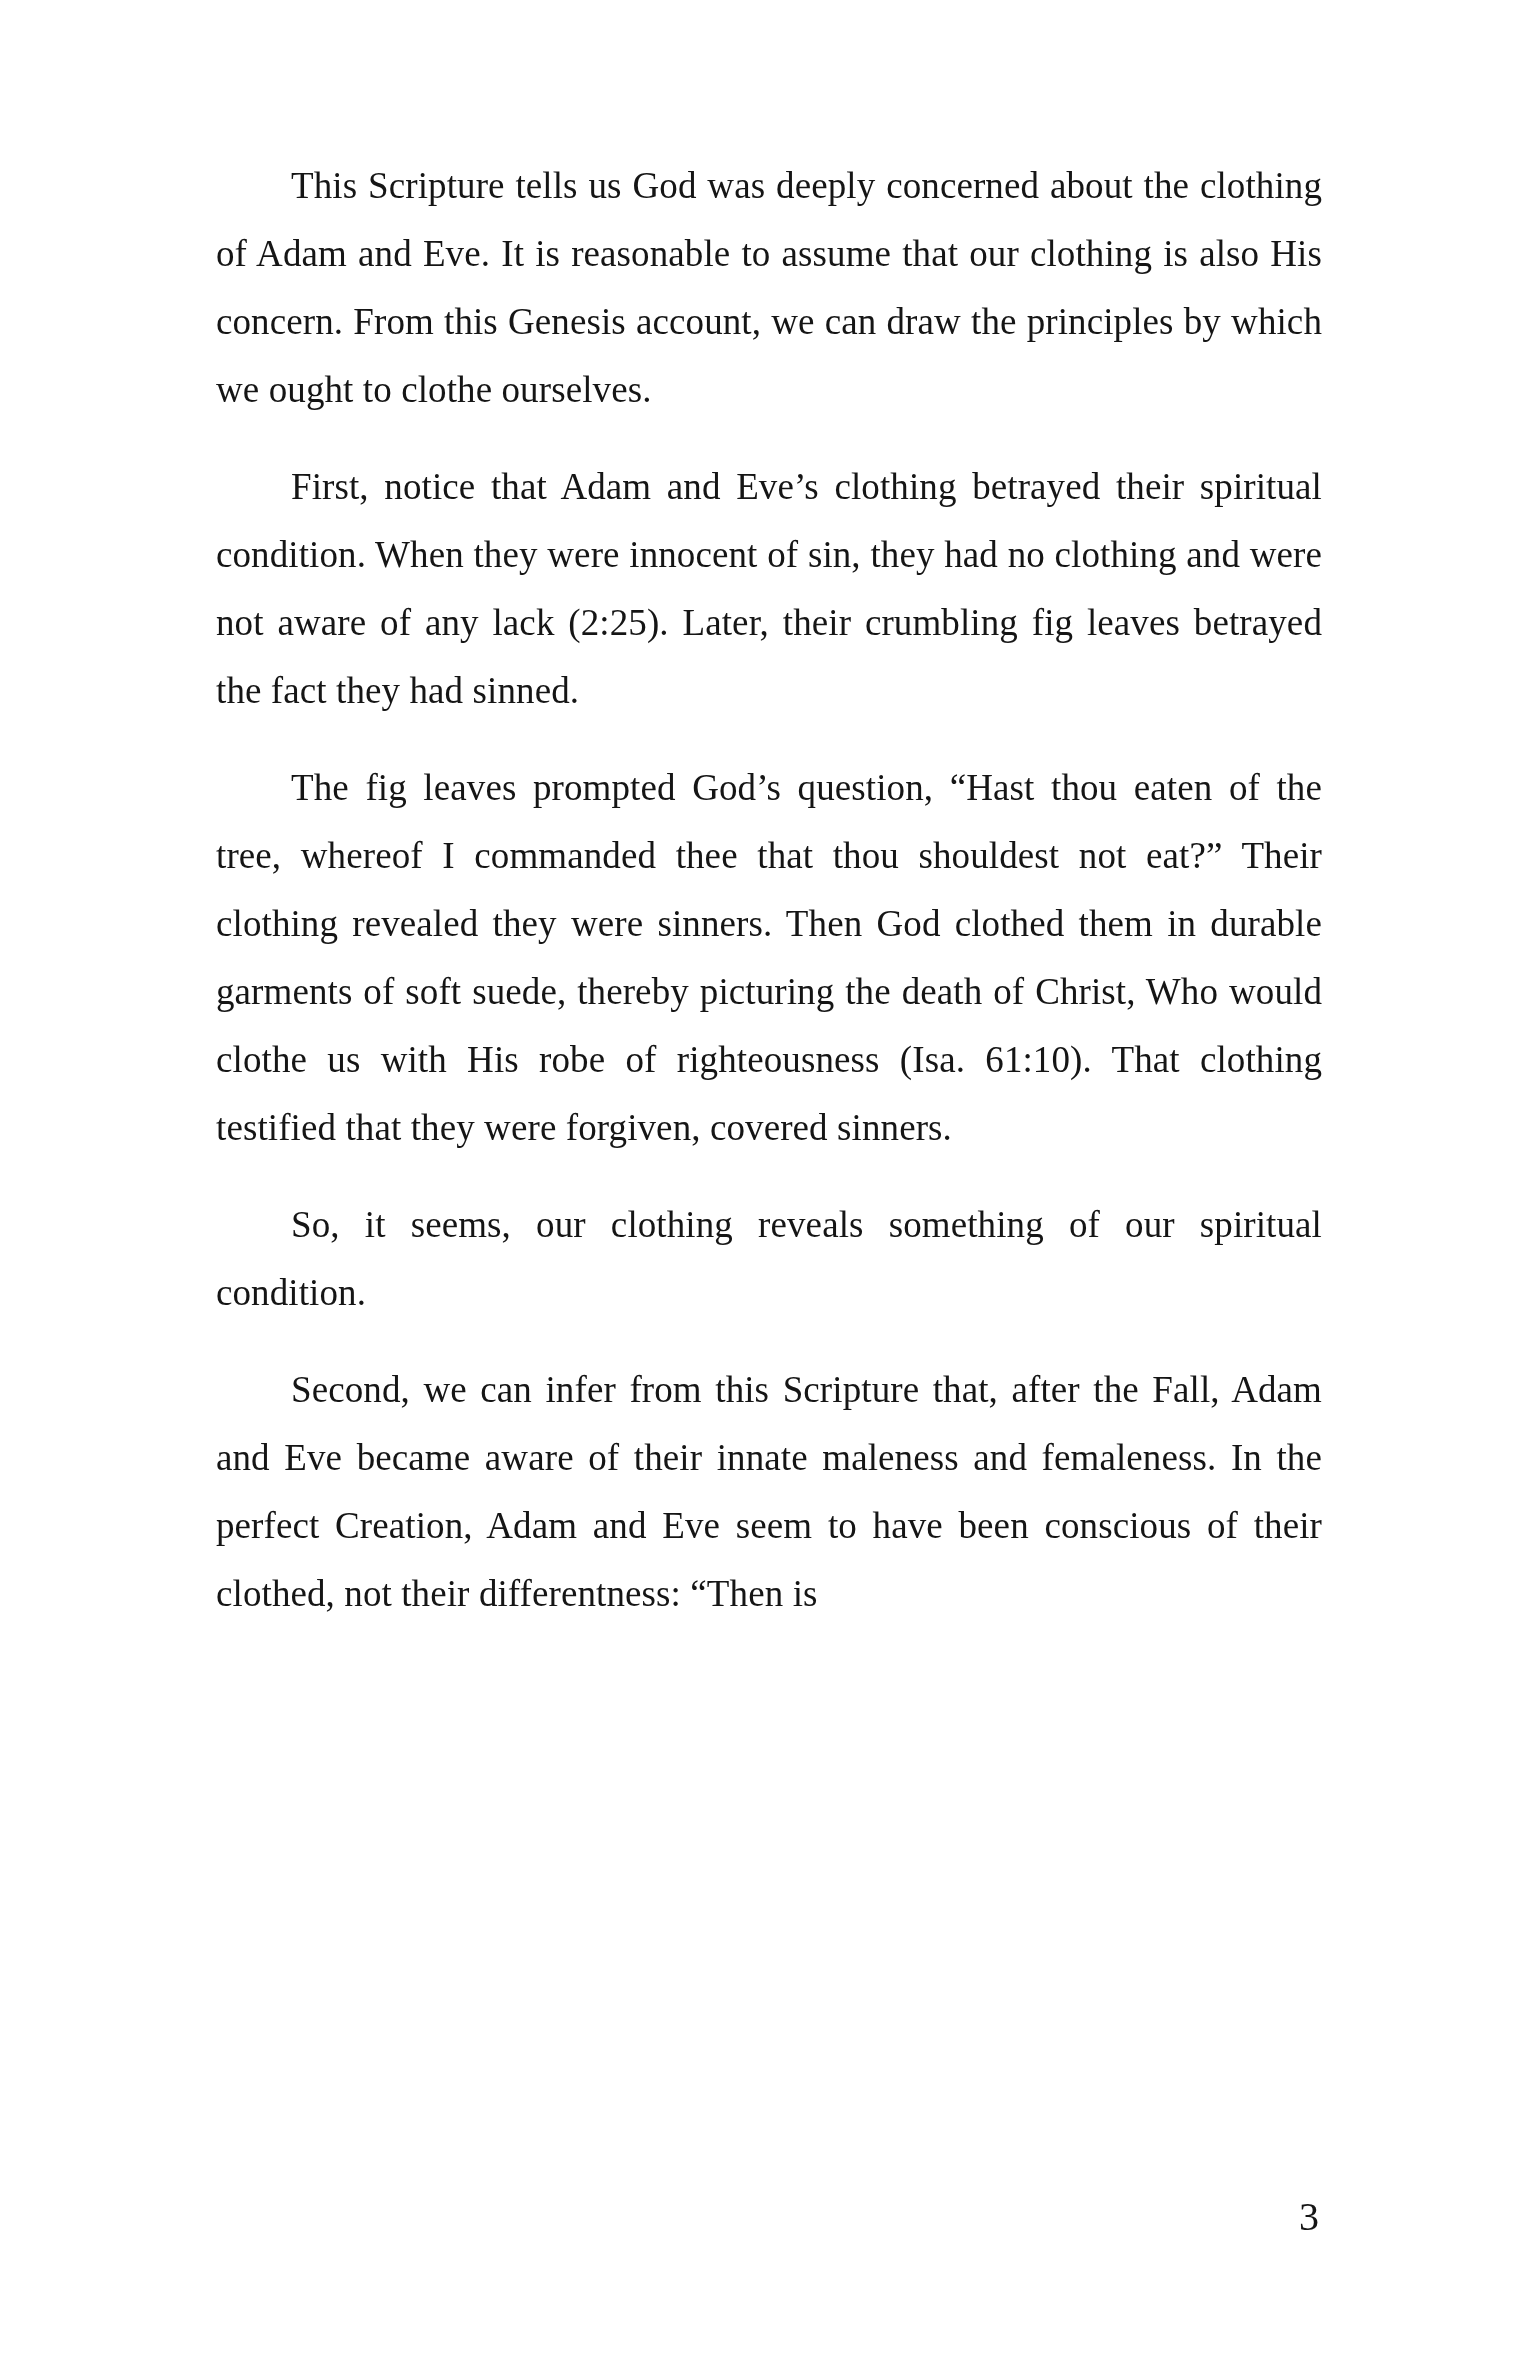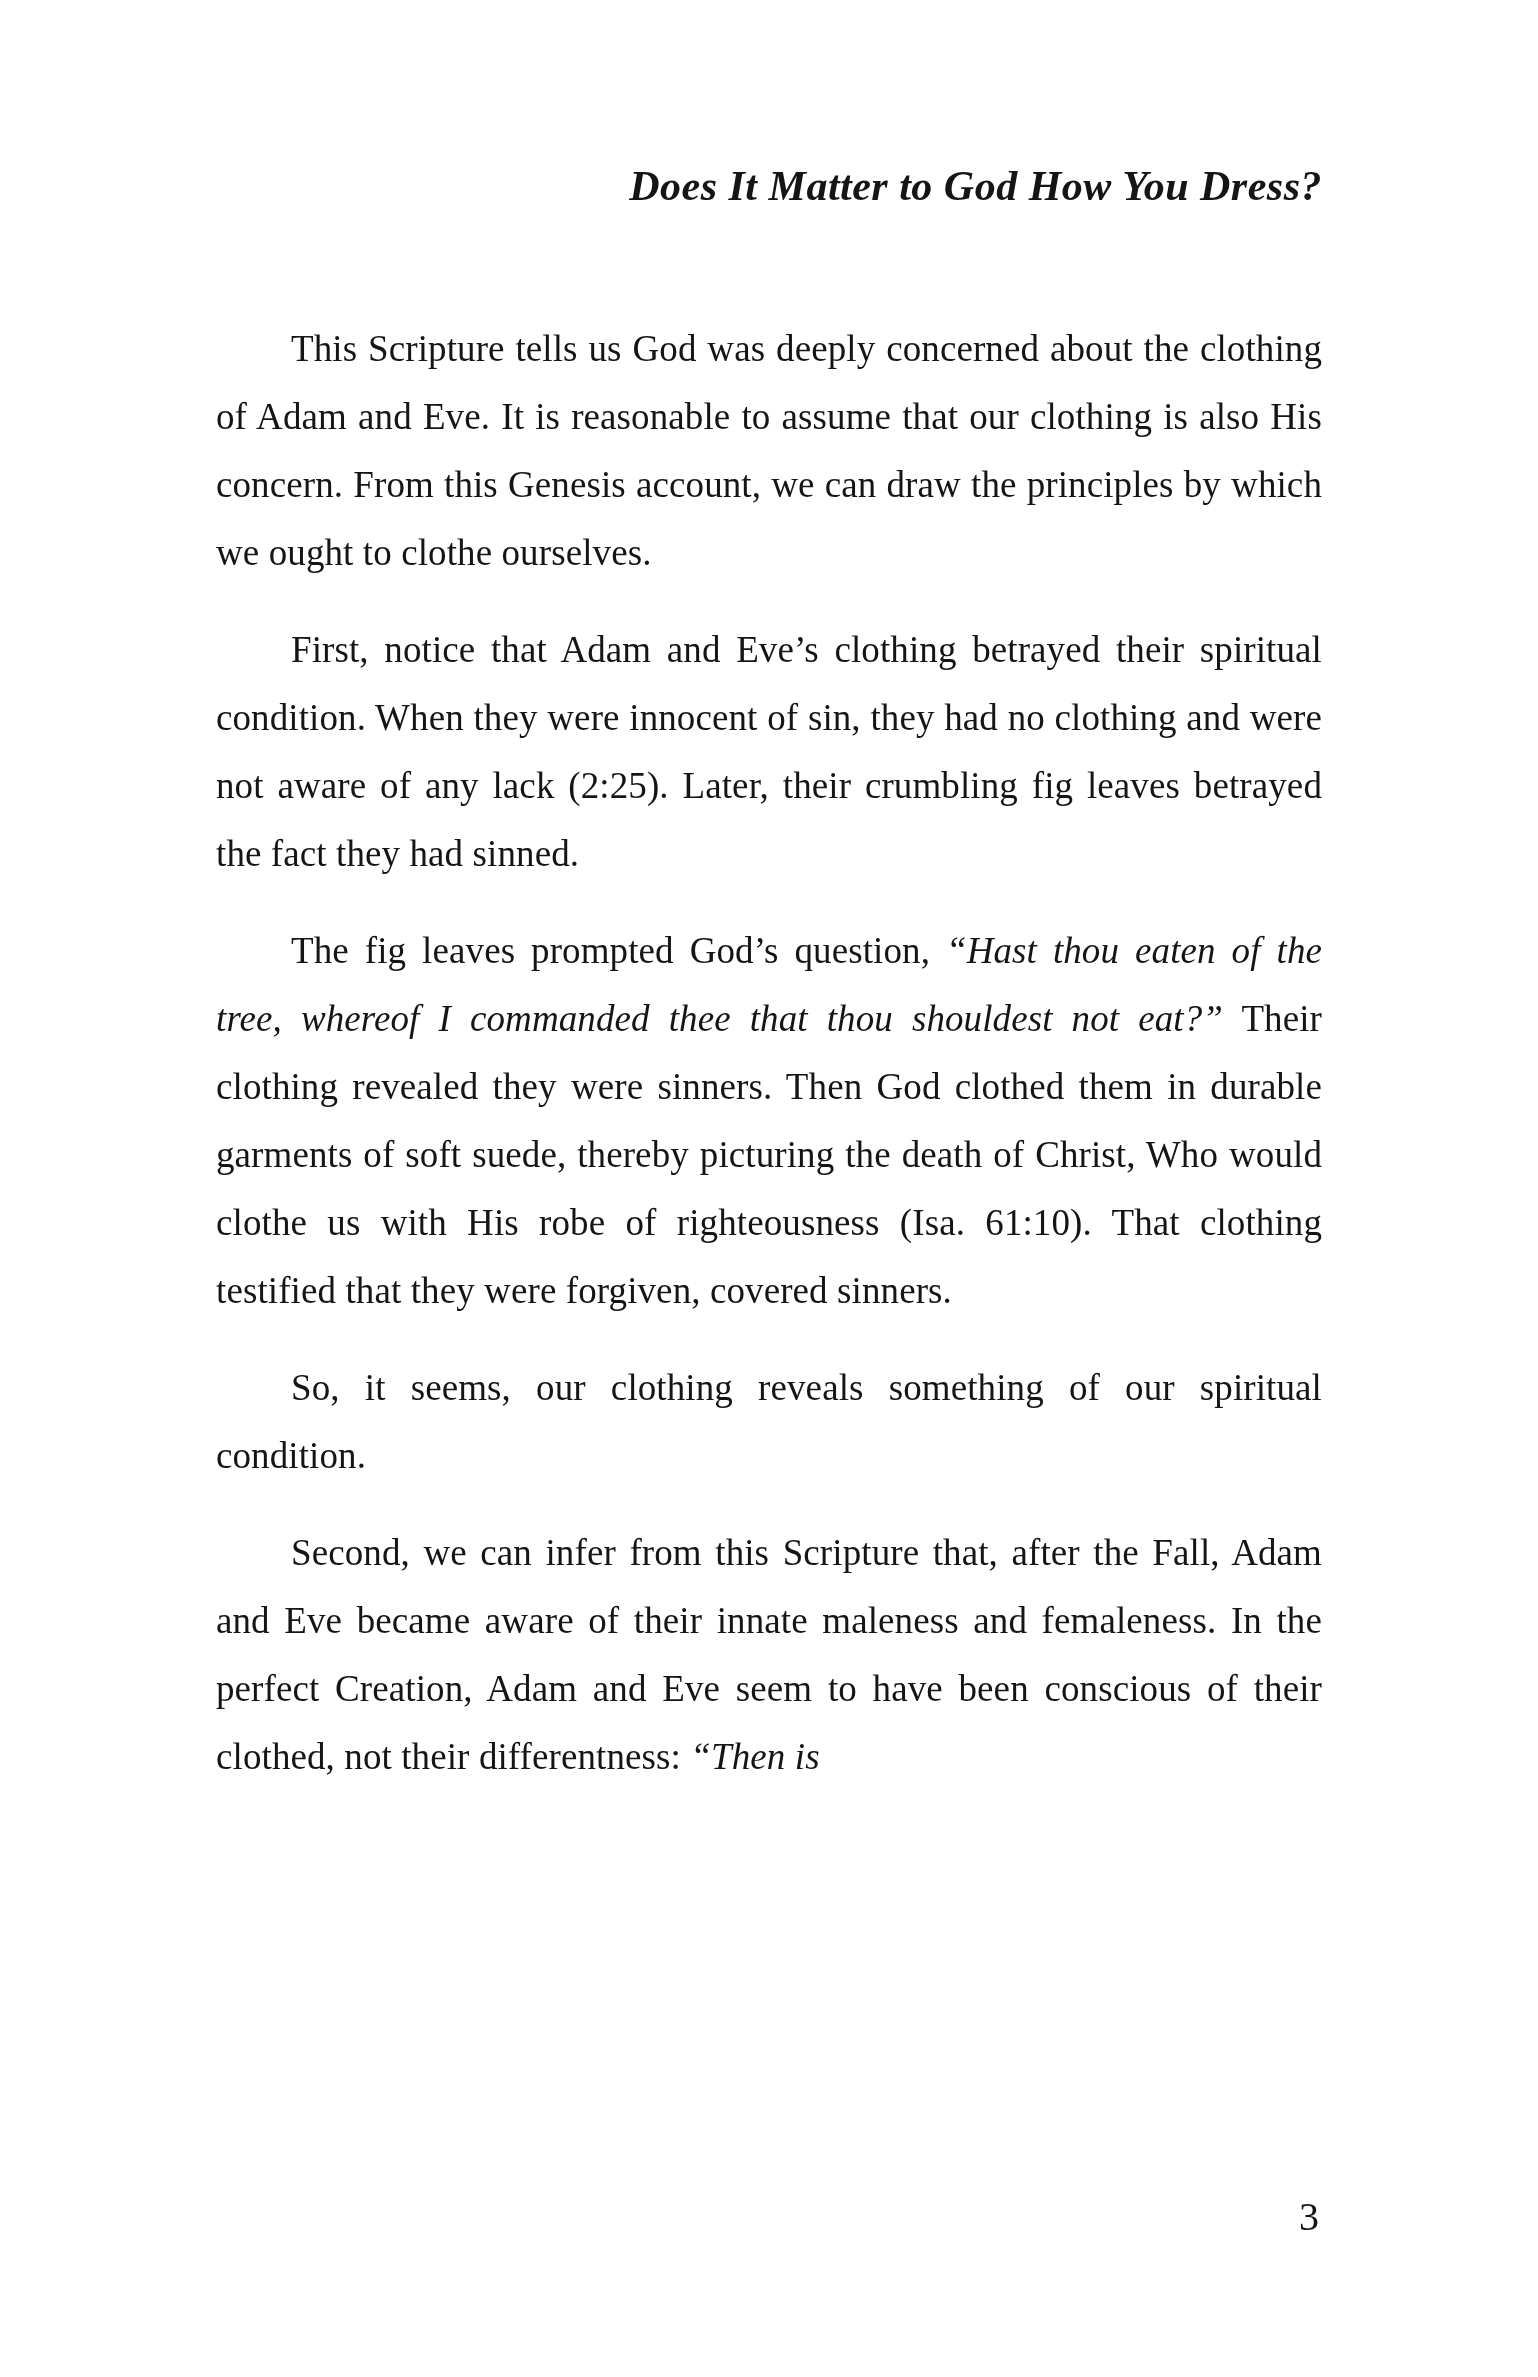--- a/index.html
+++ b/index.html
@@ -35,38 +35,34 @@
     line-height: 68px;
     text-align: justify;
     text-indent: 75px;
     margin: 0 0 29px 0;
     letter-spacing: 0.1px;
   }
   .body-text p:last-child {
     margin-bottom: 0;
   }
   .italic {
-    font-style: italic;
   }
   .page-number {
     position: absolute;
     top: 2193px;
     right: 219px;
     font-size: 40px;
     line-height: 47px;
     color: #151515;
   }
 </style>
 </head>
 <body>
 
 <div class="page-content">
-  <header>
-    <div class="running-head">Does It Matter to God How You Dress?</div>
-  </header>
   <main class="body-text">
       <p><span>This Scripture tells us God was deeply concerned about the clothing of Adam and Eve. It is reasonable to assume that our clothing is also His concern. From this Genesis account, we can draw the principles by which we ought to clothe ourselves.</span></p>
       <p><span>First, notice that Adam and Eve’s clothing betrayed their spiritual condition. When they were innocent of sin, they had no clothing and were not aware of any lack (2:25). Later, their crumbling fig leaves betrayed the fact they had sinned.</span></p>
       <p><span>The fig leaves prompted God’s question, </span><span class="italic">“Hast thou eaten of the tree, whereof I commanded thee that thou shouldest not eat?”</span><span> Their clothing revealed they were sinners. Then God clothed them in durable garments of soft suede, thereby picturing the death of Christ, Who would clothe us with His robe of righteousness (Isa. 61:10). That clothing testified that they were forgiven, covered sinners.</span></p>
       <p><span>So, it seems, our clothing reveals something of our spiritual condition.</span></p>
       <p><span>Second, we can infer from this Scripture that, after the Fall, Adam and Eve became aware of their innate maleness and femaleness. In the perfect Creation, Adam and Eve seem to have been conscious of their clothed, not their differentness: </span><span class="italic">“Then is</span></p>
     </main>
 </div>
 
 <div class="page-number">3</div>

